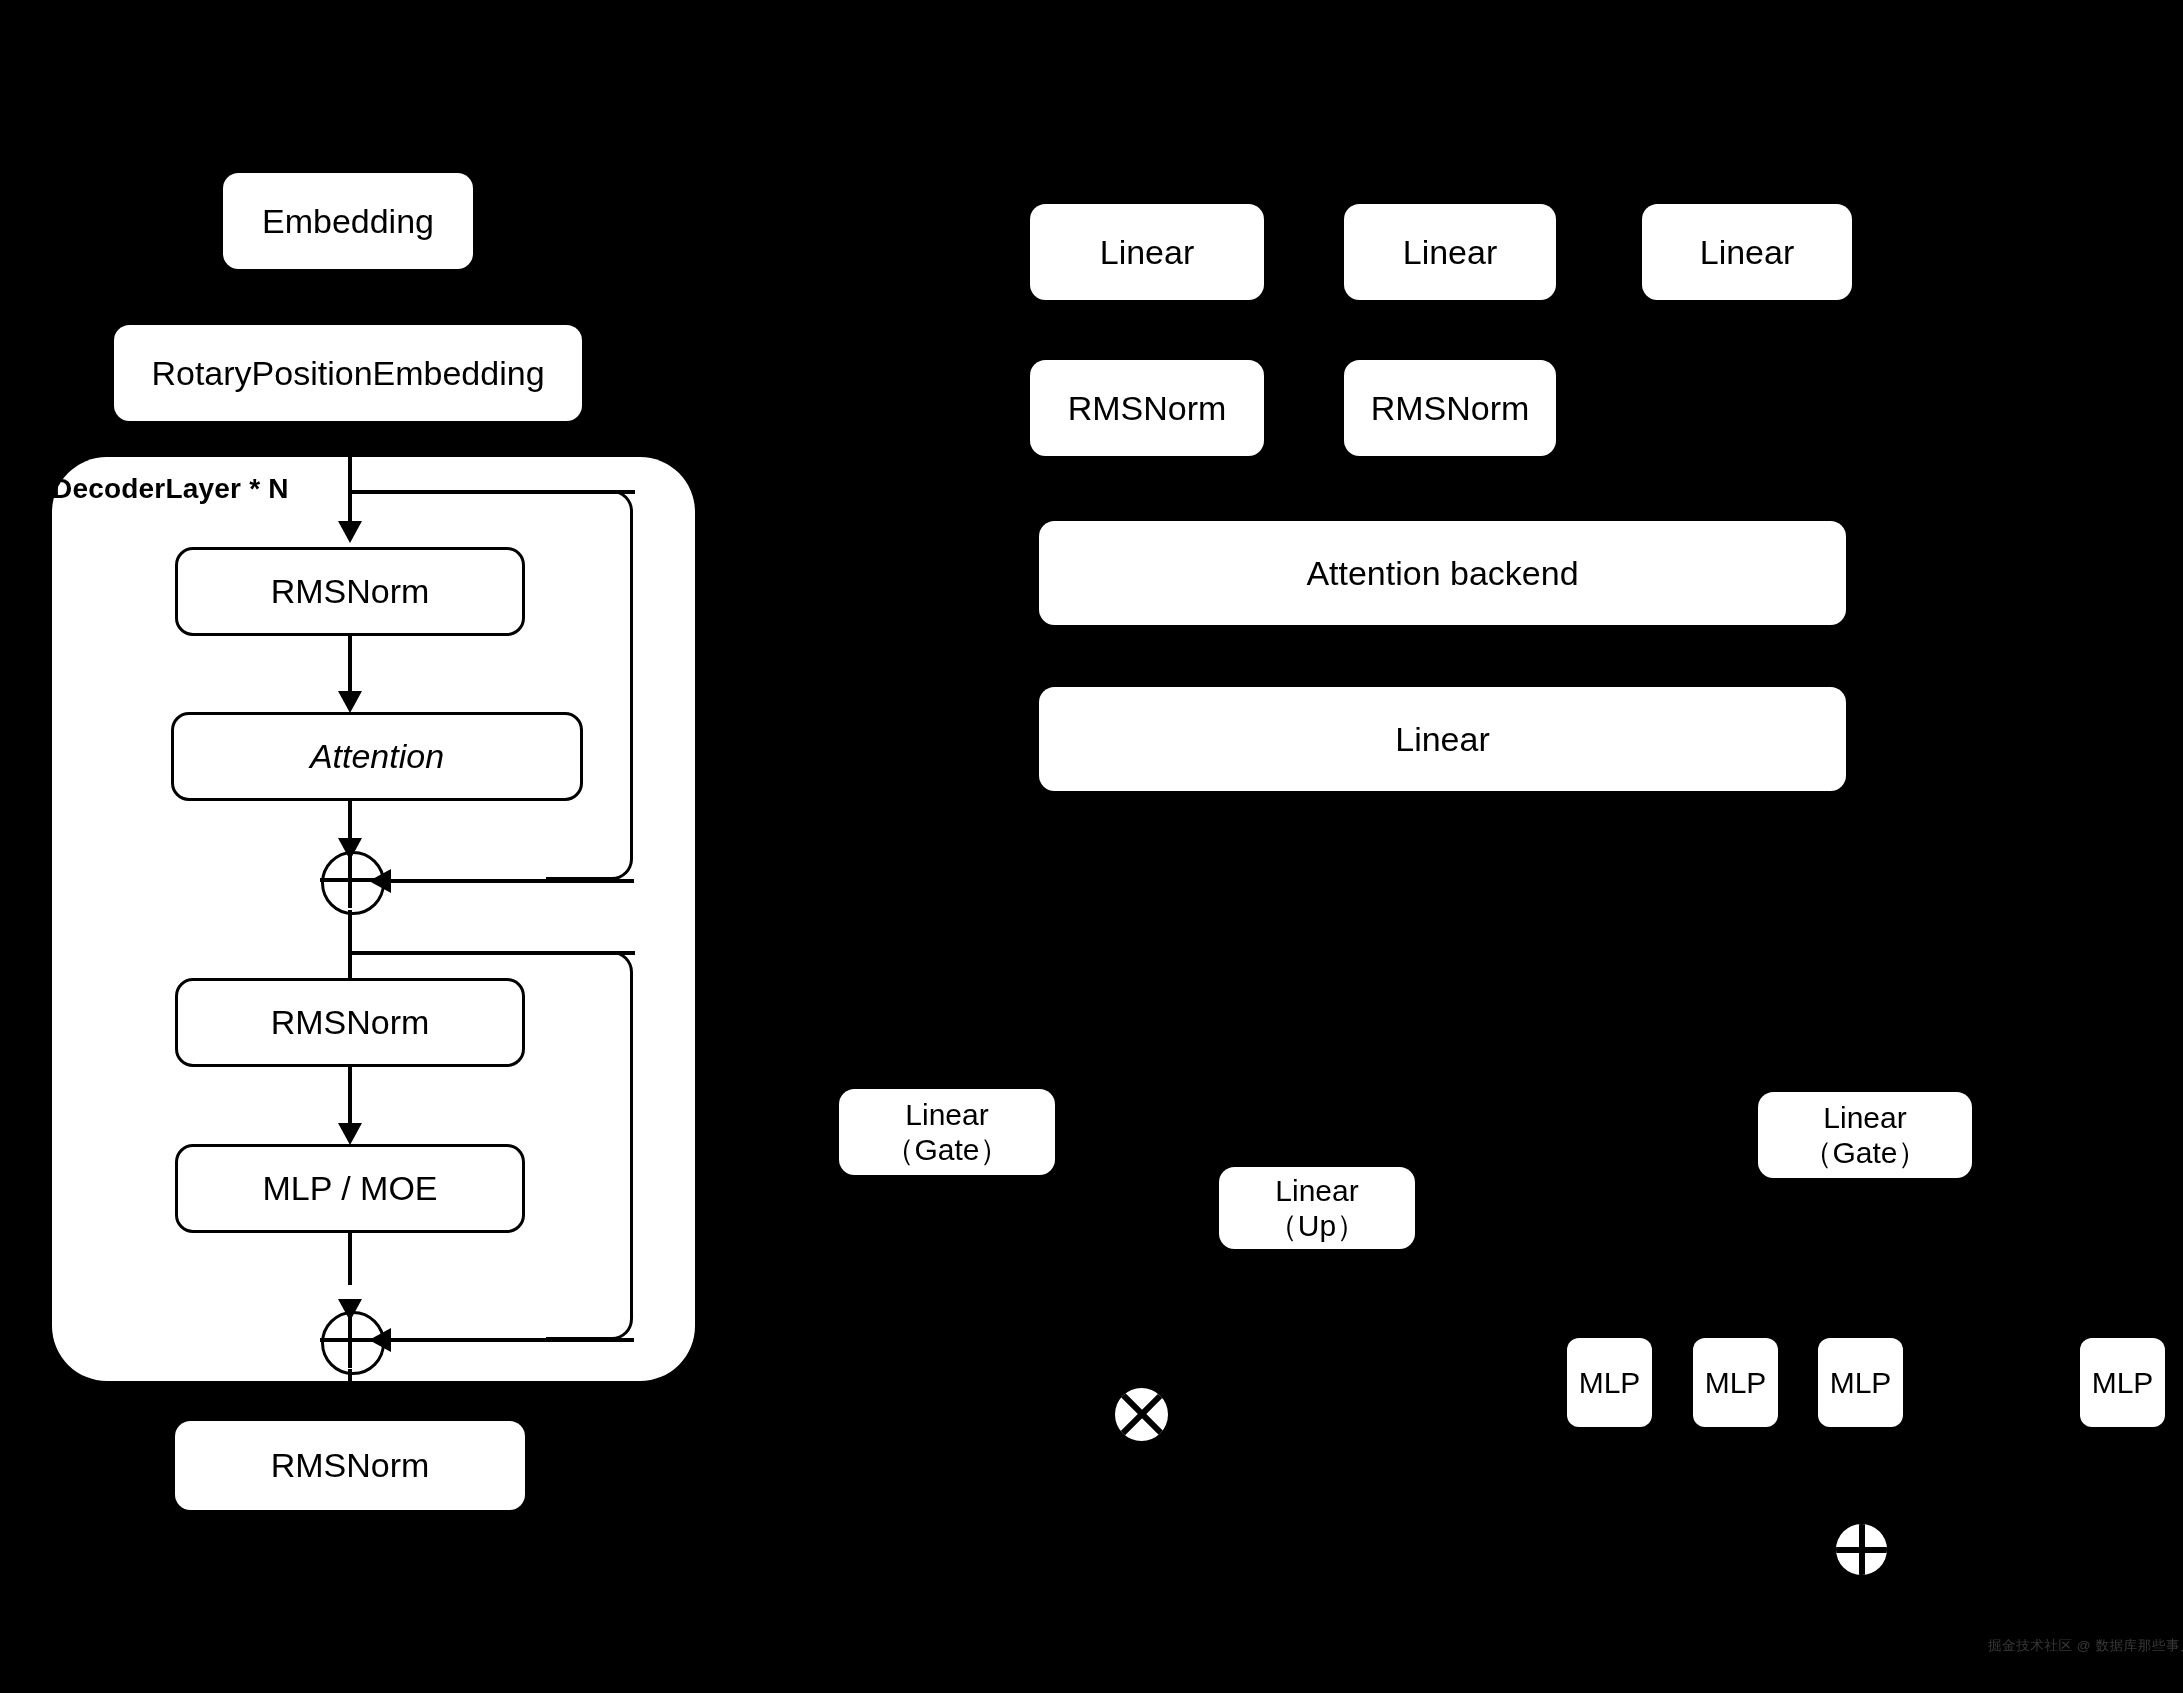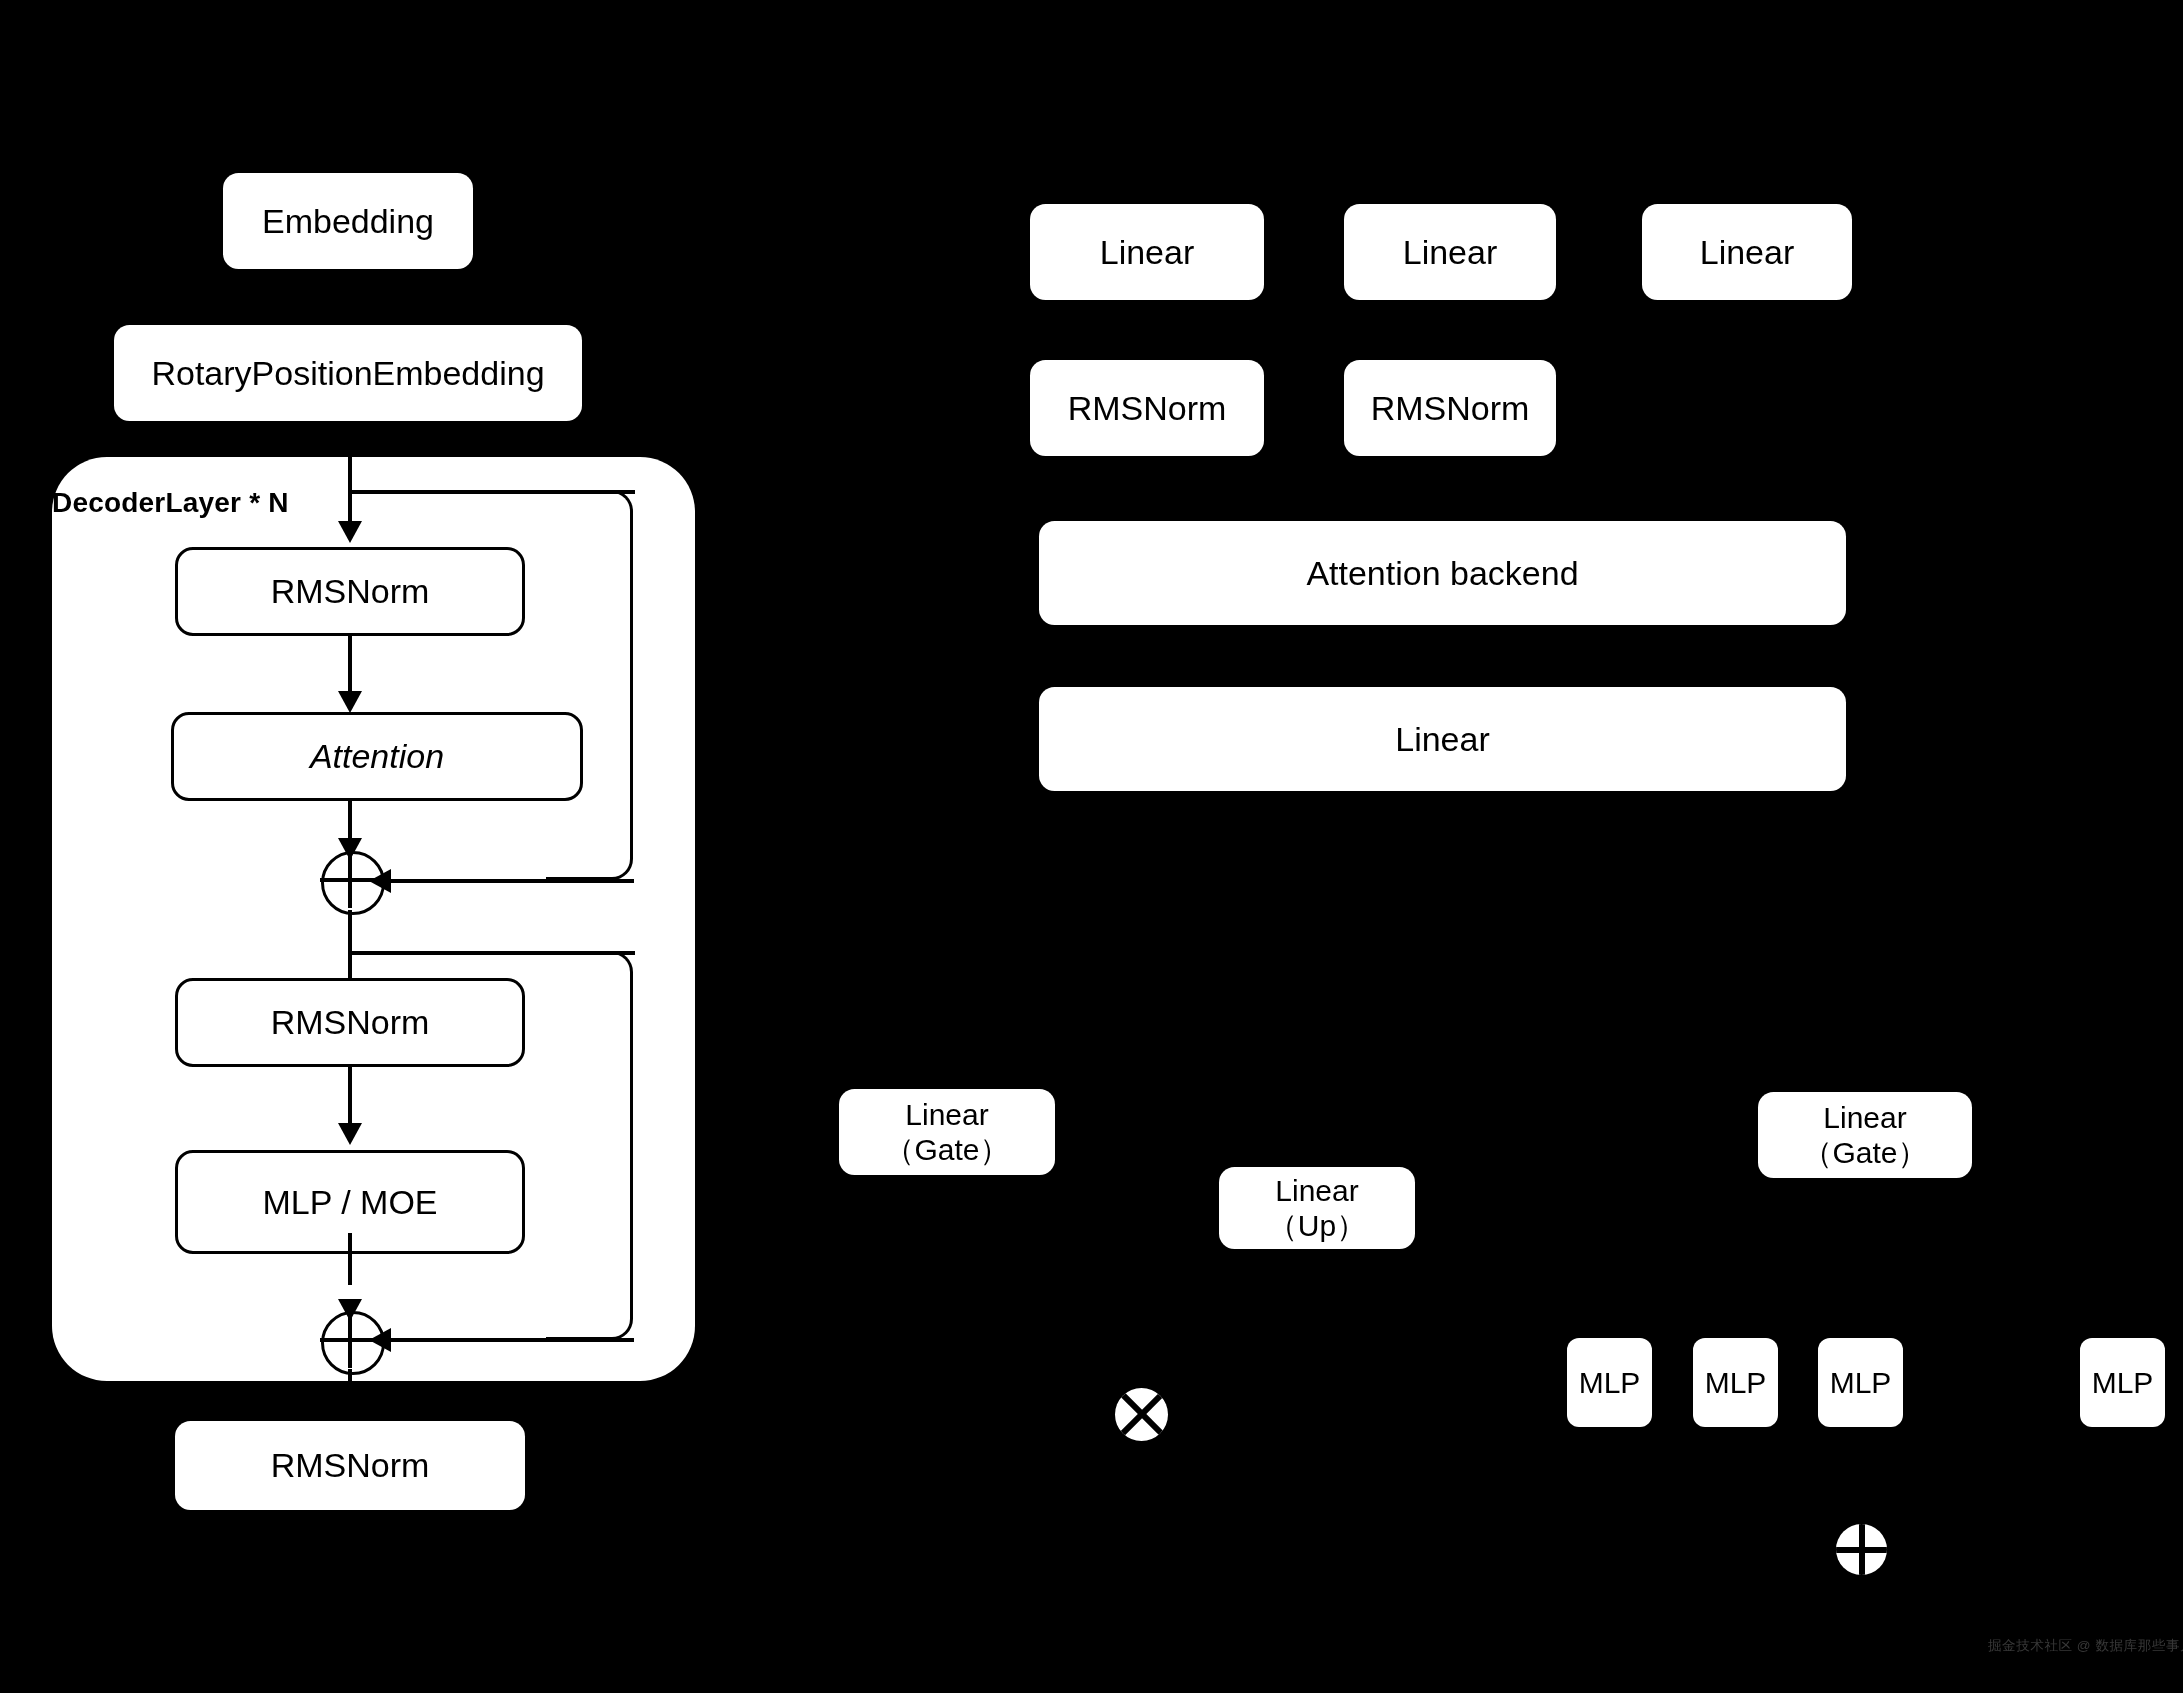--- a/index.html
+++ b/index.html
@@ -111,21 +111,21 @@
 
   <div class="node" style="left:223px; top:173px; width:250px; height:96px;">
     <span>Embedding</span>
   </div>
 
   <div class="node" style="left:114px; top:325px; width:468px; height:96px;">
     <span>RotaryPositionEmbedding</span>
   </div>
 
   <div class="group-box" style="left:52px; top:457px; width:643px; height:924px;"></div>
-  <div class="group-label" style="left:52px; top:487px;">DecoderLayer * N</div>
+  <div class="group-label" style="left:52px; top:473px;">DecoderLayer * N</div>
 
   <div class="edge v" style="left:348px; top:421px; width:3.6px; height:106px;"></div>
   <div class="arrowhead-down" style="left:338px; top:521px;"></div>
 
   <div class="edge h" style="left:348px; top:490px; width:287px; height:3.6px;"></div>
   <div class="residual-path" style="left:546px; top:490px; width:87px; height:390px; border-right-width:3.6px; border-top-width:3.6px; border-bottom-width:3.6px; border-left:none; background:transparent;"></div>
   <div class="edge h" style="left:378px; top:879px; width:256px; height:3.6px;"></div>
   <div class="arrowhead-left" style="left:369px; top:869px;"></div>
 
   <div class="node outlined" style="left:175px; top:547px; width:350px; height:89px;">
@@ -155,21 +155,21 @@
   <div class="edge h" style="left:378px; top:1338px; width:256px; height:3.6px;"></div>
   <div class="arrowhead-left" style="left:369px; top:1328px;"></div>
 
   <div class="node outlined" style="left:175px; top:978px; width:350px; height:89px;">
     <span>RMSNorm</span>
   </div>
 
   <div class="edge v" style="left:348px; top:1067px; width:3.6px; height:59px;"></div>
   <div class="arrowhead-down" style="left:338px; top:1123px;"></div>
 
-  <div class="node outlined" style="left:175px; top:1144px; width:350px; height:104px;margin-top:6px;">
+  <div class="node outlined" style="left:175px; top:1144px; width:350px; height:89px;">
     <span>MLP / MOE</span>
   </div>
 
   <div class="edge v" style="left:348px; top:1233px; width:3.6px; height:52px;"></div>
   <div class="arrowhead-down" style="left:338px; top:1299px;"></div>
 
   <div class="op-circle ring" style="left:321px; top:1311px; width:58px; height:58px;">
     <span class="bar" style="left:24px; top:-3.6px; width:3.6px; height:58px;"></span>
     <span class="bar" style="left:-3.6px; top:24px; width:58px; height:3.6px;"></span>
   </div>

